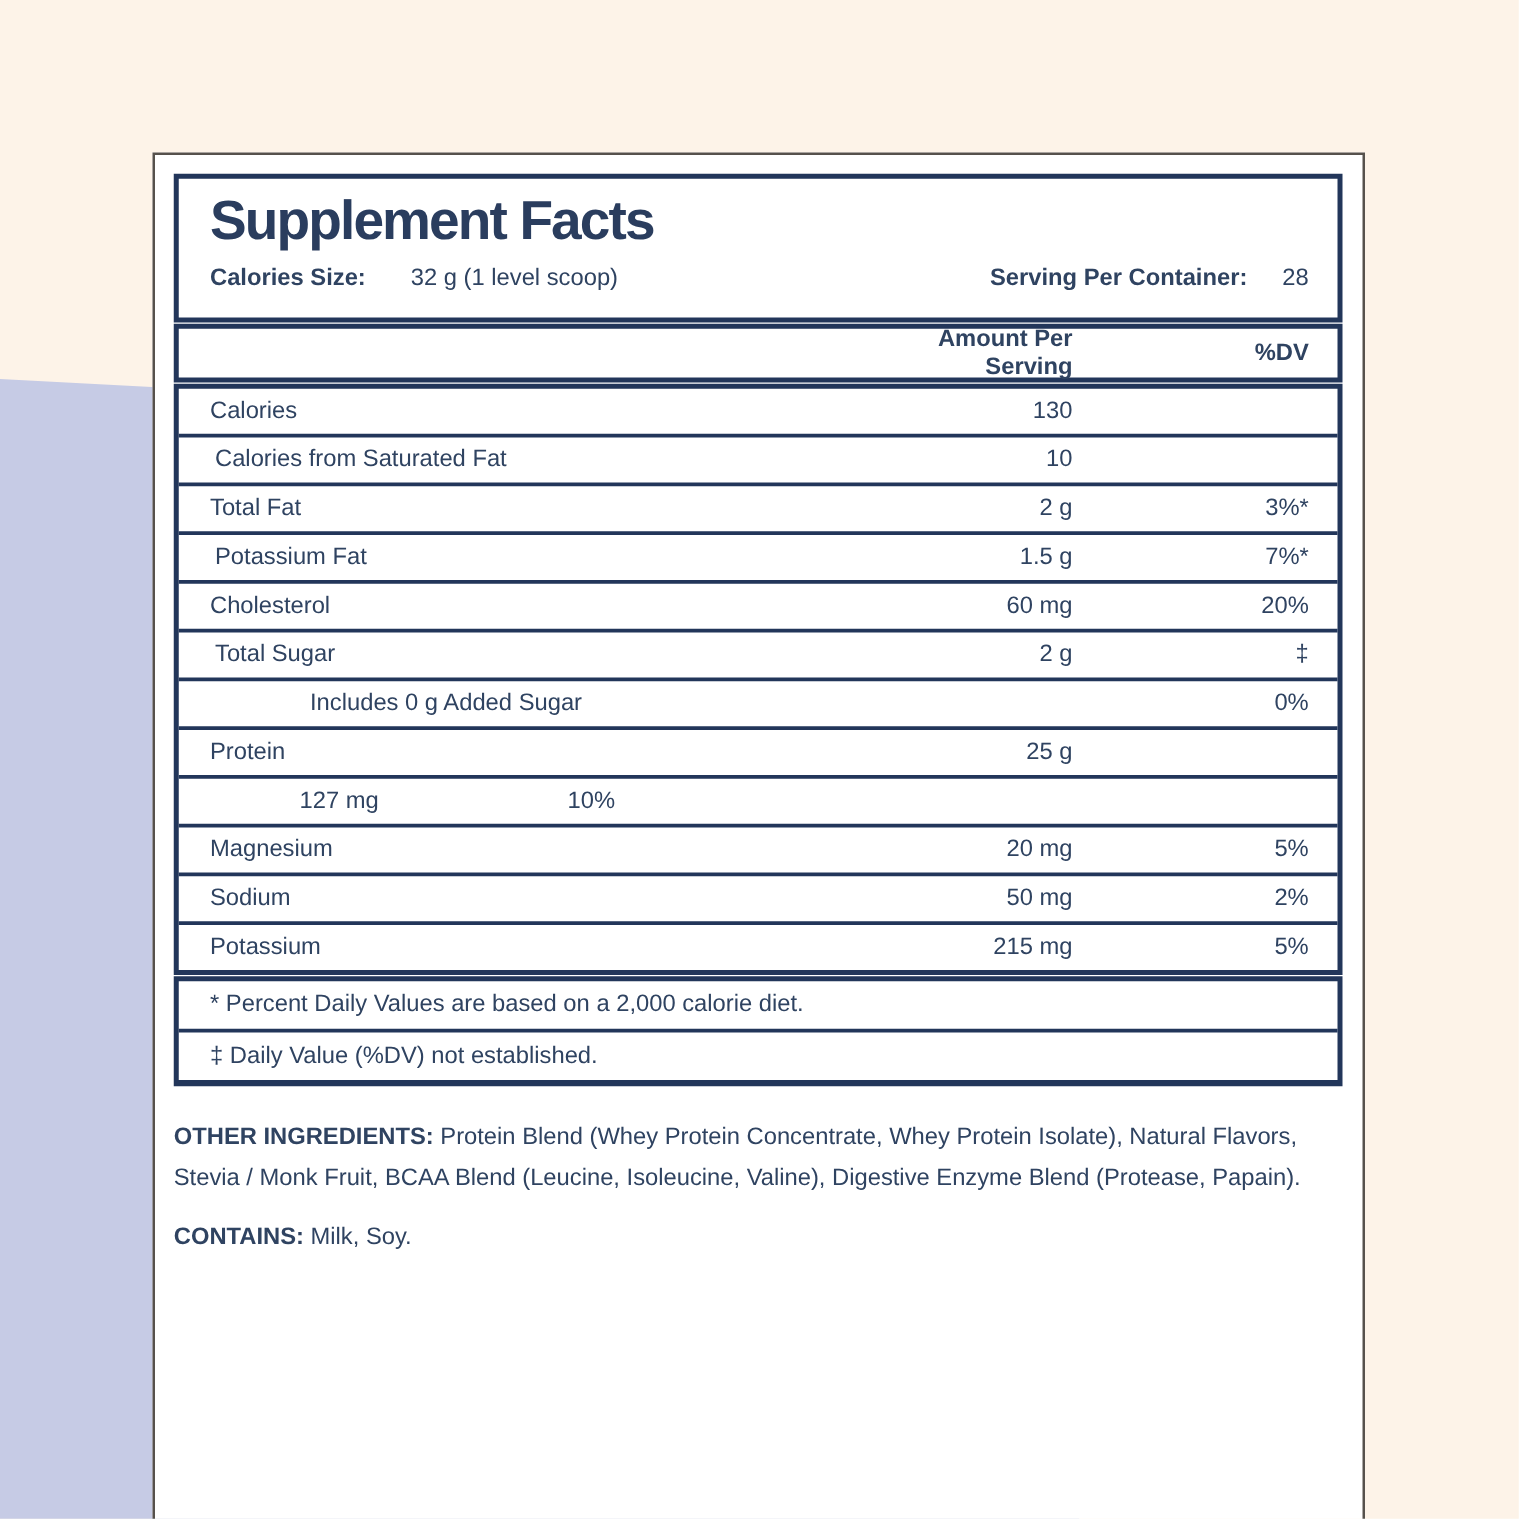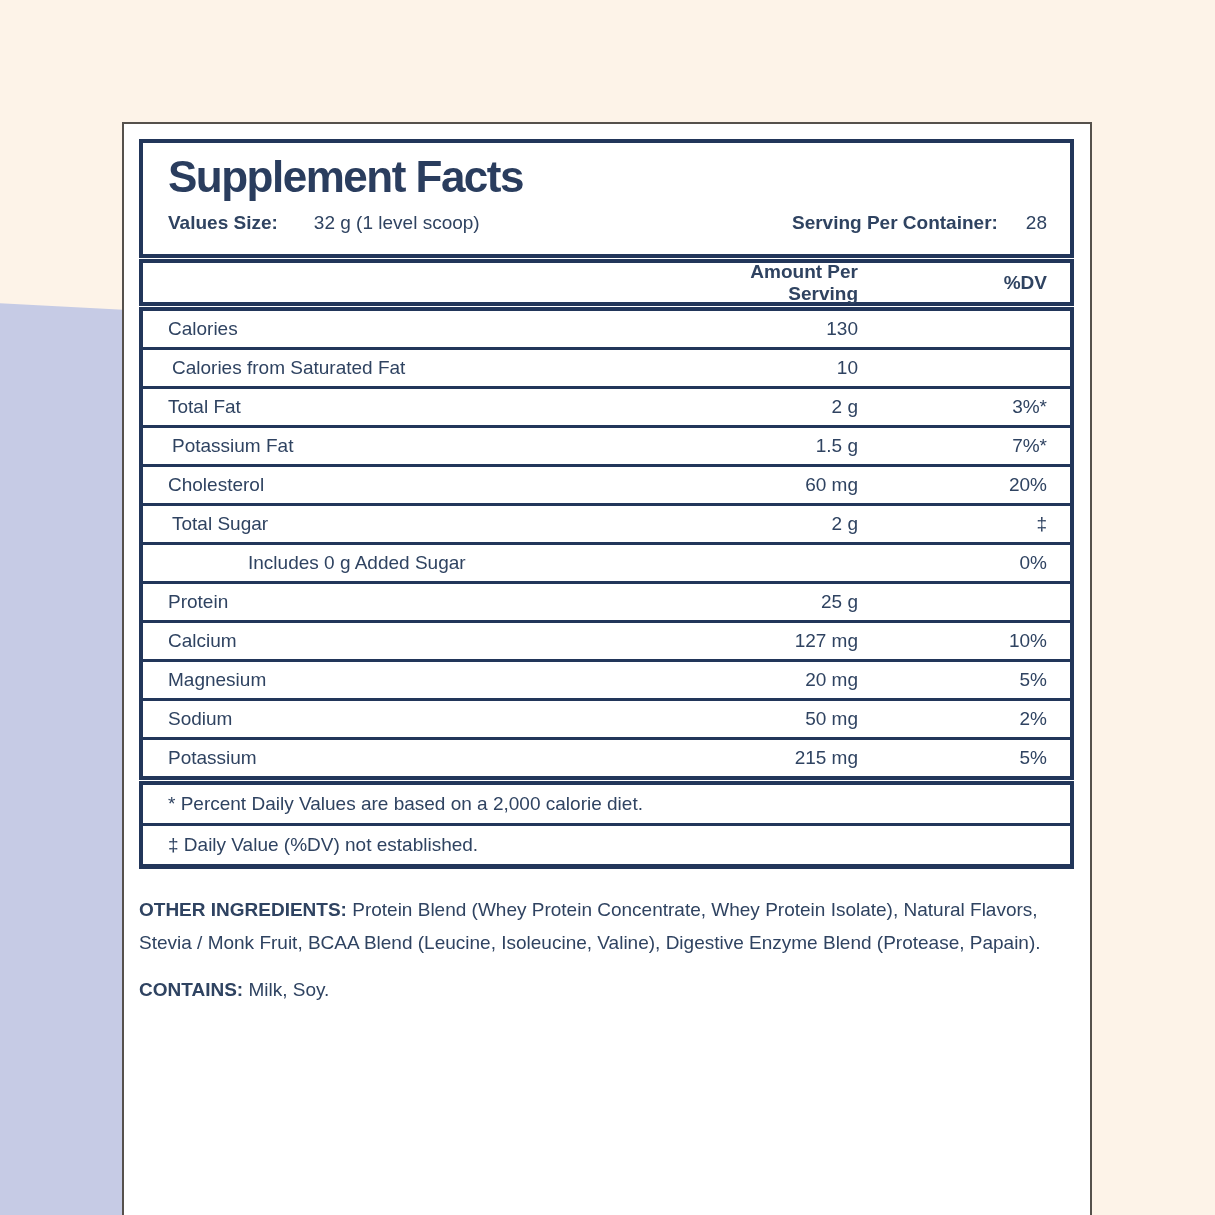--- a/index.html
+++ b/index.html
@@ -105,21 +105,21 @@
 
 <div class="blob"></div>
 
 <div class="card">
   <div class="nf-table">
 
     <div class="nf-box title-box">
       <div class="nf-title">Supplement Facts</div>
       <div class="serving-row">
         <span>
-          <span class="serving-label">Values Size:</span><span class="serving-value">32 g (1 level scoop)</span>
+          <span class="serving-label">Calories Size:</span><span class="serving-value">32 g (1 level scoop)</span>
         </span>
         <span class="serving-right">
           <span class="serving-label">Serving Per Container:</span><span class="serving-value">28</span>
         </span>
       </div>
     </div>
 
     <div class="nf-box header-box">
       <span class="cell-label"></span>
       <span class="cell-amount">Amount Per Serving</span>
@@ -170,21 +170,20 @@
     <span class="cell-dv">0%</span>
   </div>
 
   <div class="row">
     <span class="cell-label">Protein</span>
     <span class="cell-amount">25 g</span>
     <span class="cell-dv"></span>
   </div>
 
   <div class="row">
-    <span class="cell-label">Calcium</span>
     <span class="cell-amount">127 mg</span>
     <span class="cell-dv">10%</span>
   </div>
 
   <div class="row">
     <span class="cell-label">Magnesium</span>
     <span class="cell-amount">20 mg</span>
     <span class="cell-dv">5%</span>
   </div>
 

